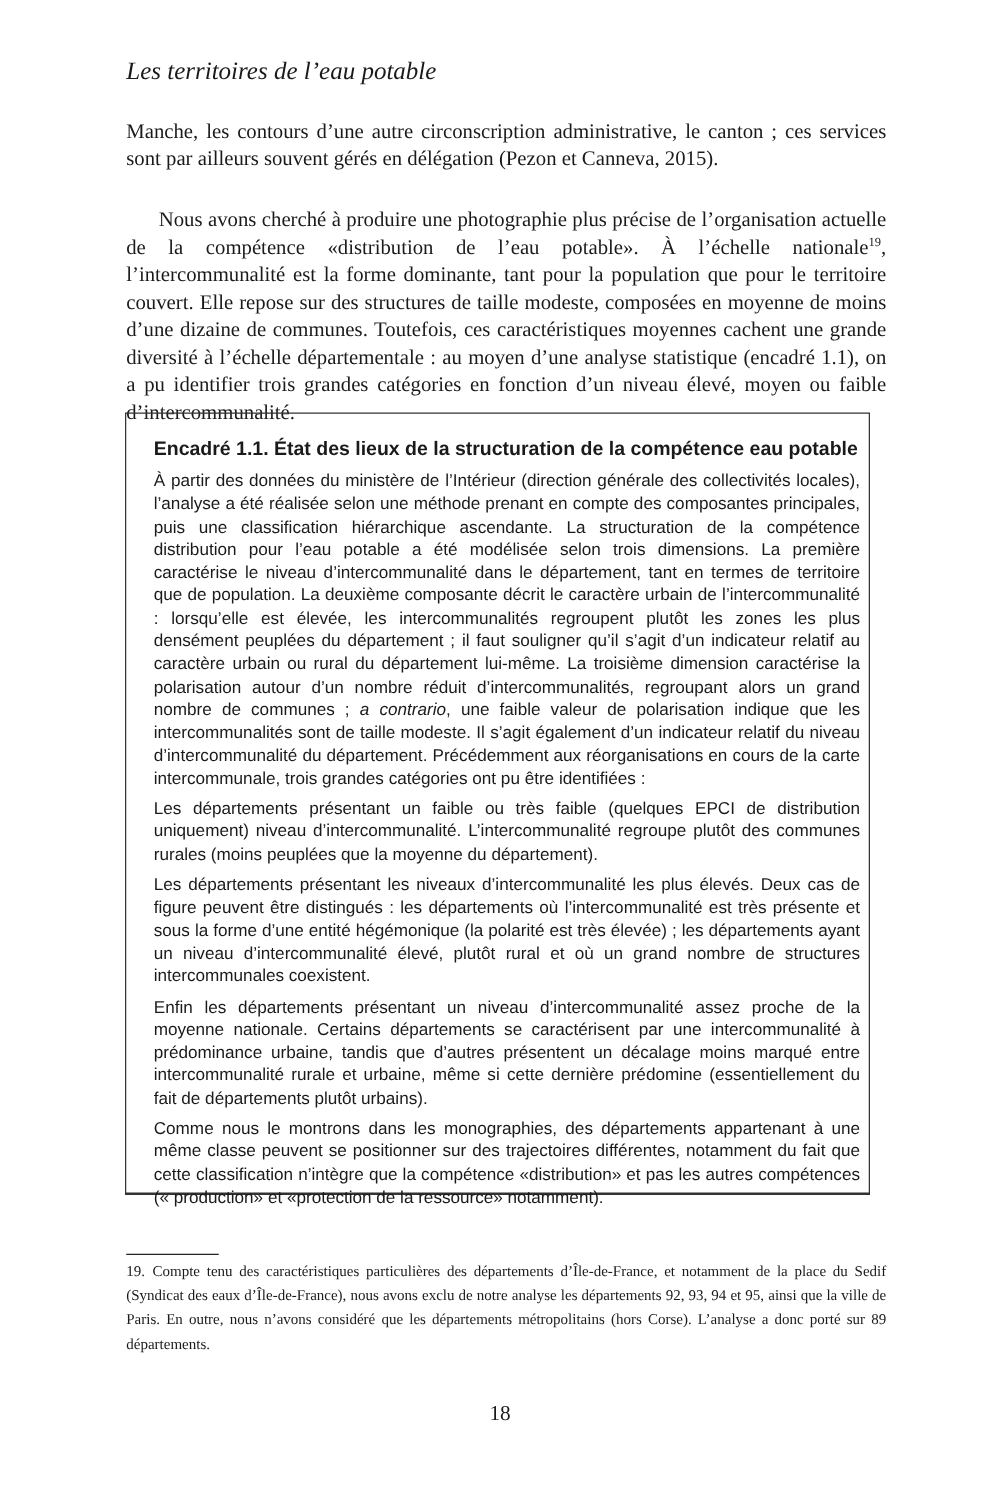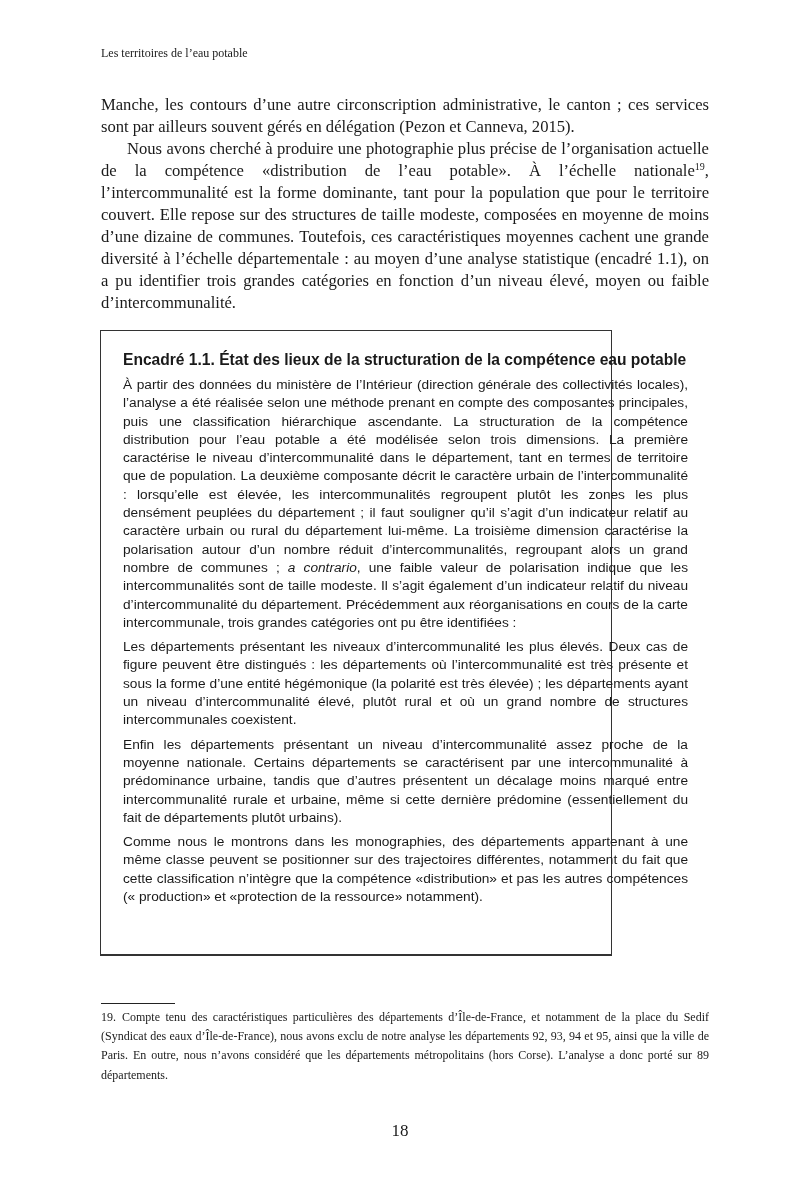--- a/index.html
+++ b/index.html
@@ -1,24 +1,24 @@
 <!DOCTYPE html>
 <html><head>
 <meta charset="utf-8">
 <style>
   html, body { margin: 0; padding: 0; background: #ffffff; }
   body { width: 800px; height: 1200px; position: relative; overflow: hidden; color: #1a1a1a; }
   .serif { font-family: "Liberation Serif", "DejaVu Serif", serif; }
   .sans { font-family: "Liberation Sans", "DejaVu Sans", sans-serif; }
-  .running-head { position: absolute; left: 101px; top: 46px; font-size: 12px; }
+  .running-head { position: absolute; left: 101px; top: 46px; font-size: 20px; font-style: italic; }
   .body-text { position: absolute; left: 101px; top: 94px; width: 608px; font-size: 16.6px; line-height: 22px; text-align: justify; }
   .body-text p { margin: 0; }
-  .body-text p.indent { text-indent: 26px; }
+  .body-text p.indent { text-indent: 26px; margin-top: 27px; }
   sup { font-size: 10px; line-height: 0; vertical-align: 6px; }
-  .box { position: absolute; left: 100px; top: 330px; width: 512px; height: 626px; border: 1.5px solid #333; border-bottom-width: 2px; box-sizing: border-box; }
+  .box { position: absolute; left: 100px; top: 330px; width: 596px; height: 626px; border: 1.5px solid #333; border-bottom-width: 2px; box-sizing: border-box; }
   .box-inner { position: absolute; left: 22px; top: 20px; width: 565px; }
   .box-title { font-size: 15.6px; font-weight: bold; margin: 0 0 7px 0; white-space: nowrap; }
   .box-para { font-size: 13.7px; line-height: 18.3px; text-align: justify; margin: 0 0 6px 0; }
   .box-para em { }
   .fn-rule { position: absolute; left: 101px; top: 1003px; width: 74px; height: 1px; background: #222; }
   .footnote { position: absolute; left: 101px; top: 1008px; width: 608px; font-size: 12px; line-height: 19.2px; text-align: justify; }
   .footnote .num { margin-right: 6px; }
   .page-number { position: absolute; left: 0; top: 1121px; width: 800px; text-align: center; font-size: 17px; }
 </style>
 </head>
@@ -28,20 +28,21 @@
 
 <div class="body-text serif">
   <p>Manche, les contours d’une autre circonscription administrative, le canton ; ces services sont par ailleurs souvent gérés en délégation (Pezon et Canneva, 2015).</p>
   <p class="indent"><span>Nous avons cherché à produire une photographie plus précise de l’organisation actuelle de la compétence «distribution de l’eau potable». À l’échelle nationale</span><sup>19</sup><span>, l’intercommunalité est la forme dominante, tant pour la population que pour le territoire couvert. Elle repose sur des structures de taille modeste, composées en moyenne de moins d’une dizaine de communes. Toutefois, ces caractéristiques moyennes cachent une grande diversité à l’échelle départementale : au moyen d’une analyse statistique (encadré 1.1), on a pu identifier trois grandes catégories en fonction d’un niveau élevé, moyen ou faible d’intercommunalité.</span></p>
 </div>
 
 <div class="box sans">
   <div class="box-inner">
     <div class="box-title">Encadré 1.1. État des lieux de la structuration de la compétence eau potable</div>
     <p class="box-para"><span>À partir des données du ministère de l’Intérieur (direction générale des collectivités locales), l’analyse a été réalisée selon une méthode prenant en compte des composantes principales, puis une classification hiérarchique ascendante. La structuration de la compétence distribution pour l’eau potable a été modélisée selon trois dimensions. La première caractérise le niveau d’intercommunalité dans le département, tant en termes de territoire que de population. La deuxième composante décrit le caractère urbain de l’intercommunalité : lorsqu’elle est élevée, les intercommunalités regroupent plutôt les zones les plus densément peuplées du département ; il faut souligner qu’il s’agit d’un indicateur relatif au caractère urbain ou rural du département lui-même. La troisième dimension caractérise la polarisation autour d’un nombre réduit d’intercommunalités, regroupant alors un grand nombre de communes ; </span><em>a contrario</em><span>, une faible valeur de polarisation indique que les intercommunalités sont de taille modeste. Il s’agit également d’un indicateur relatif du niveau d’intercommunalité du département. Précédemment aux réorganisations en cours de la carte intercommunale, trois grandes catégories ont pu être identifiées :</span></p>
+    <p class="box-para">Les départements présentant un faible ou très faible (quelques EPCI de distribution uniquement) niveau d’intercommunalité. L’intercommunalité regroupe plutôt des communes rurales (moins peuplées que la moyenne du département).</p>
     <p class="box-para">Les départements présentant les niveaux d’intercommunalité les plus élevés. Deux cas de figure peuvent être distingués : les départements où l’intercommunalité est très présente et sous la forme d’une entité hégémonique (la polarité est très élevée) ; les départements ayant un niveau d’intercommunalité élevé, plutôt rural et où un grand nombre de structures intercommunales coexistent.</p>
     <p class="box-para">Enfin les départements présentant un niveau d’intercommunalité assez proche de la moyenne nationale. Certains départements se caractérisent par une intercommunalité à prédominance urbaine, tandis que d’autres présentent un décalage moins marqué entre intercommunalité rurale et urbaine, même si cette dernière prédomine (essentiellement du fait de départements plutôt urbains).</p>
     <p class="box-para">Comme nous le montrons dans les monographies, des départements appartenant à une même classe peuvent se positionner sur des trajectoires différentes, notamment du fait que cette classification n’intègre que la compétence «distribution» et pas les autres compétences (« production» et «protection de la ressource» notamment).</p>
   </div>
 </div>
 
 <div class="fn-rule"></div>
 <div class="footnote serif"><span class="num">19.</span><span>Compte tenu des caractéristiques particulières des départements d’Île-de-France, et notamment de la place du Sedif (Syndicat des eaux d’Île-de-France), nous avons exclu de notre analyse les départements 92, 93, 94 et 95, ainsi que la ville de Paris. En outre, nous n’avons considéré que les départements métropolitains (hors Corse). L’analyse a donc porté sur 89 départements.</span></div>
 
 <div class="page-number serif">18</div>

